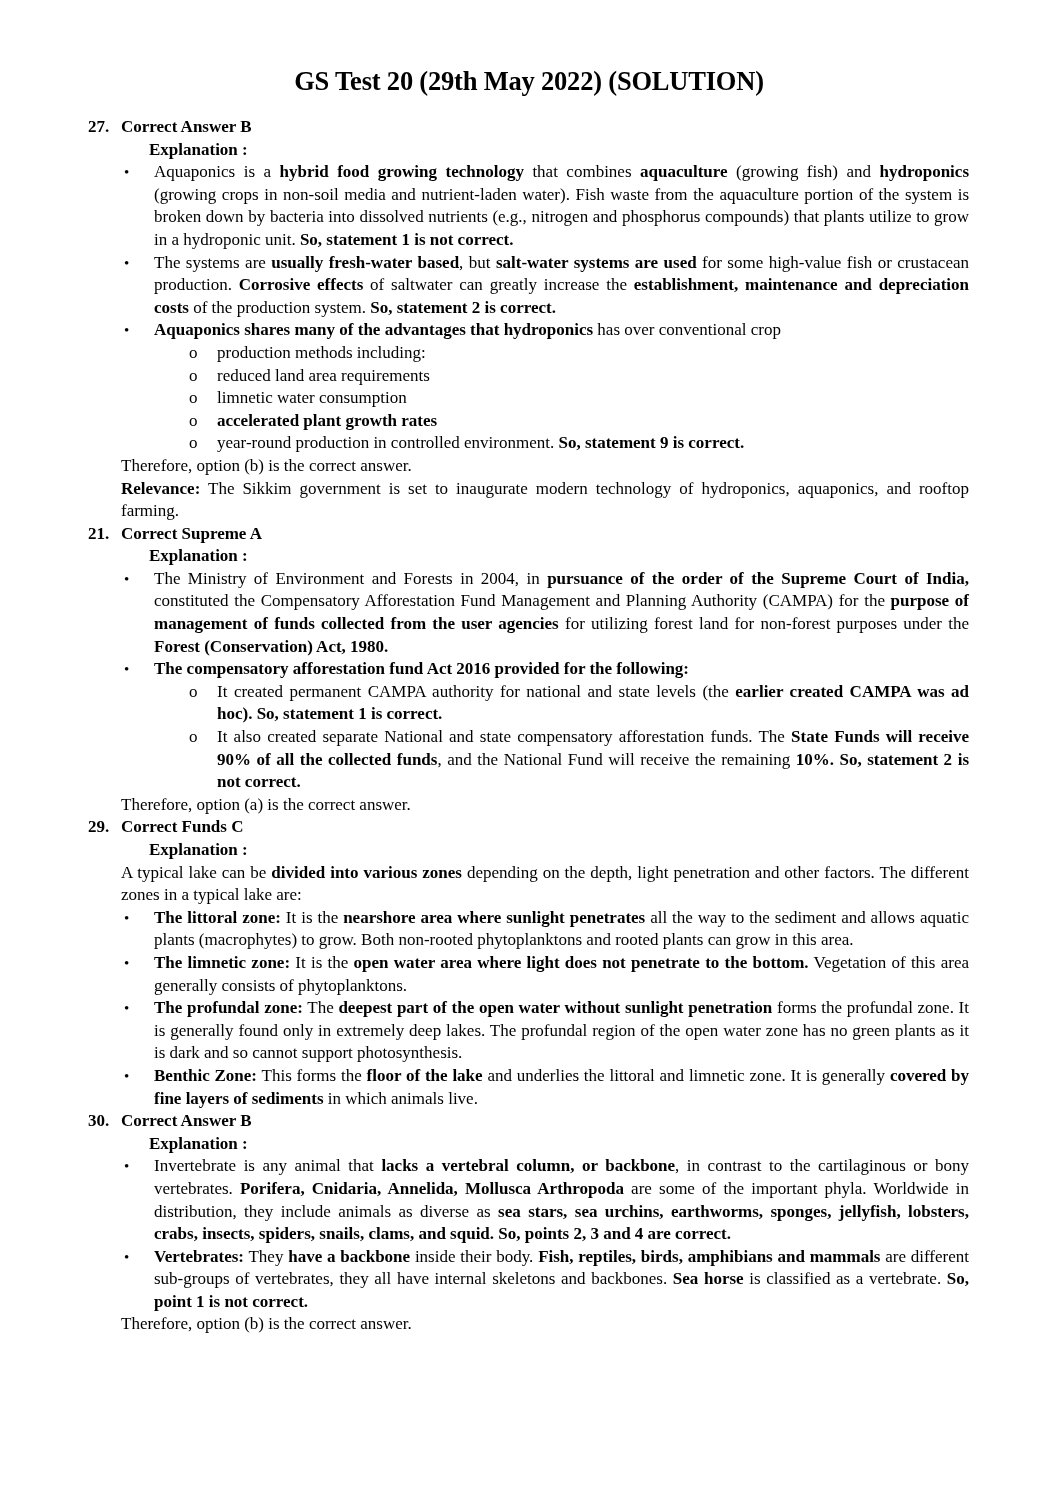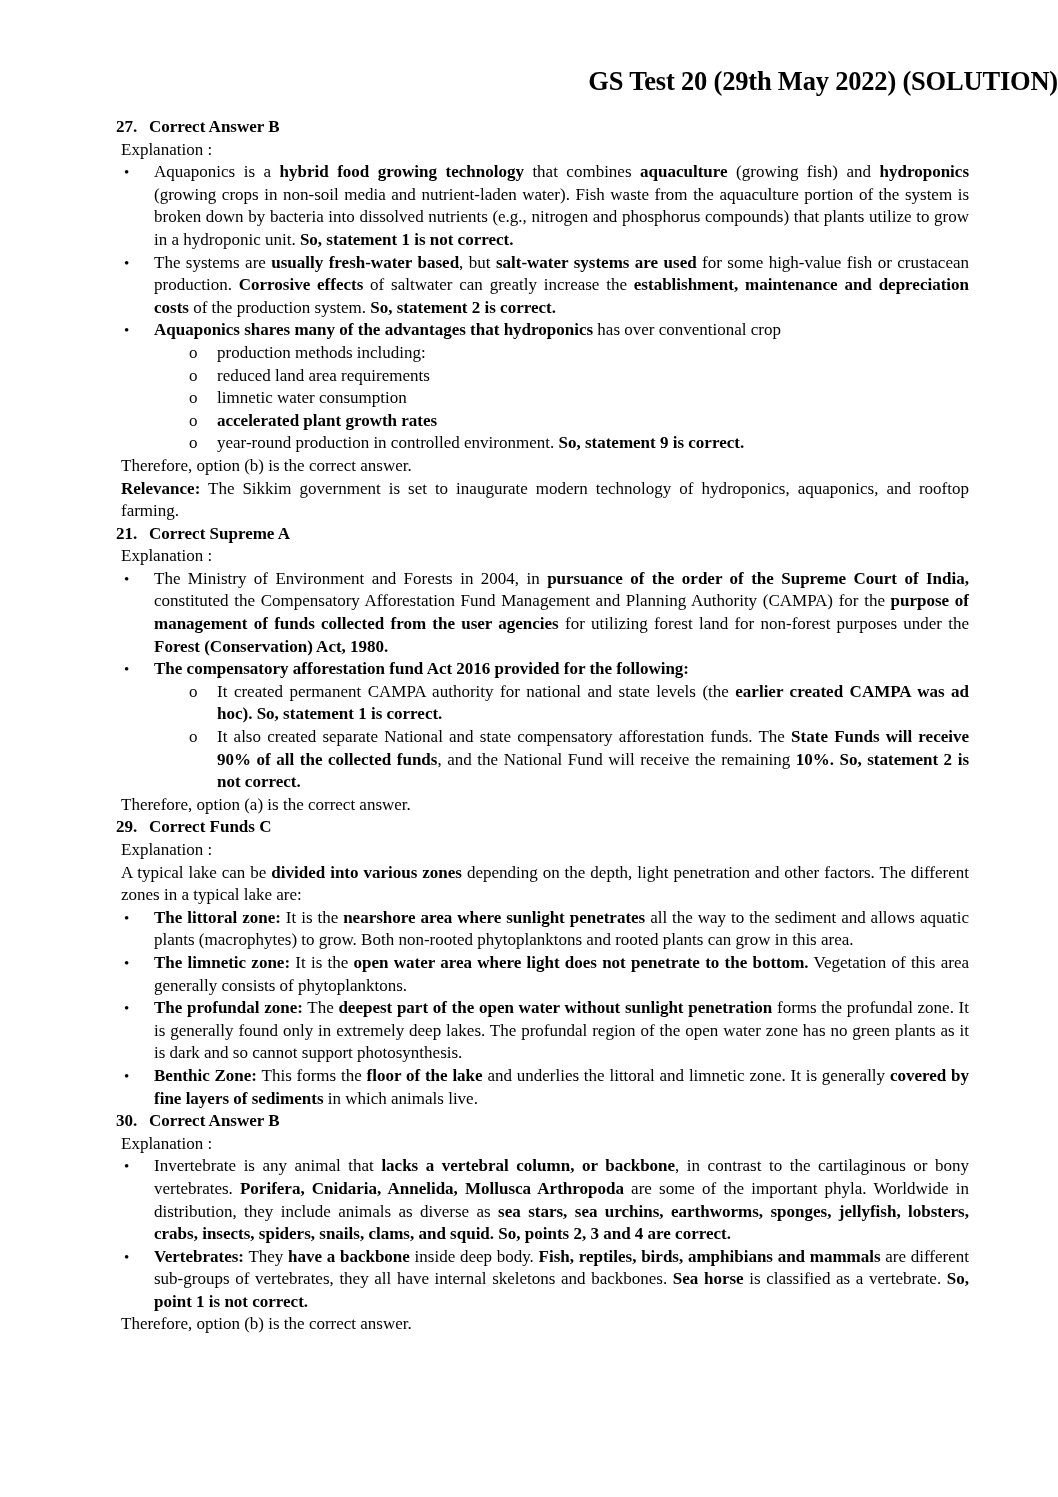--- a/index.html
+++ b/index.html
@@ -1,26 +1,26 @@
 <!DOCTYPE html>
 <html><head>
 <meta charset="utf-8">
 <style>
   html, body { margin:0; padding:0; background:#ffffff; }
   body { width:1058px; height:1497px; position:relative; overflow:hidden;
          font-family:"Liberation Serif", "DejaVu Serif", serif; color:#000; }
   .page { position:absolute; left:0; top:0; width:1058px; height:1497px; }
-  .title { position:absolute; top:66px; left:0; width:1058px; text-align:right;
+  .title { position:absolute; top:66px; left:0; width:1058px; text-align:center;
            font-weight:bold; font-size:26.5px; letter-spacing:-0.2px; }
   .content { position:absolute; top:116px; left:88px; width:881px;
              font-size:17px; line-height:22.6px; }
   .q-head { display:flex; font-weight:bold; }
-  .q-num { width:33px; flex:none;margin-left:28px; }
+  .q-num { width:33px; flex:none; }
   .q-body { padding-left:33px; }
-  .expl { font-weight:normal; }
+  .expl { font-weight:bold;margin-left:28px; }
   .para { text-align:justify; }
   ul.bul { list-style:none; margin:0; padding:0; }
   ul.bul > li { position:relative; padding-left:33px; text-align:justify; }
   ul.bul > li > .dot { position:absolute; left:3px; top:0; font-size:15px; }
   ul.sub { list-style:none; margin:0; padding:0; }
   ul.sub > li { position:relative; padding-left:63px; text-align:justify; }
   ul.sub > li > .o { position:absolute; left:35px; top:0; }
   .conc { font-weight:normal; }
   b { font-weight:bold; }
 </style>
@@ -87,19 +87,19 @@
       </div>
       <div class="q-block">
         <div class="q-head">
           <span class="q-num">30.</span>
           <span>Correct Answer B</span>
         </div>
         <div class="q-body">
           <div class="expl">Explanation :</div>
           <ul class="bul">
             <li><span class="dot">•</span><span>Invertebrate is any animal that </span><b>lacks a vertebral column, or backbone</b><span>, in contrast to the cartilaginous or bony vertebrates. </span><b>Porifera, Cnidaria, Annelida, Mollusca Arthropoda</b><span> are some of the important phyla. Worldwide in distribution, they include animals as diverse as </span><b>sea stars, sea urchins, earthworms, sponges, jellyfish, lobsters, crabs, insects, spiders, snails, clams, and squid. So, points 2, 3 and 4 are correct.</b></li>
-            <li><span class="dot">•</span><b>Vertebrates:</b><span> They </span><b>have a backbone</b><span> inside deep body. </span><b>Fish, reptiles, birds, amphibians and mammals</b><span> are different sub-groups of vertebrates, they all have internal skeletons and backbones. </span><b>Sea horse</b><span> is classified as a vertebrate. </span><b>So, point 1 is not correct.</b></li>
+            <li><span class="dot">•</span><b>Vertebrates:</b><span> They </span><b>have a backbone</b><span> inside their body. </span><b>Fish, reptiles, birds, amphibians and mammals</b><span> are different sub-groups of vertebrates, they all have internal skeletons and backbones. </span><b>Sea horse</b><span> is classified as a vertebrate. </span><b>So, point 1 is not correct.</b></li>
           </ul>
           <div class="conc">Therefore, option (b) is the correct answer.</div>
         </div>
       </div>
     </div>
 </div>
 
 </body></html>

